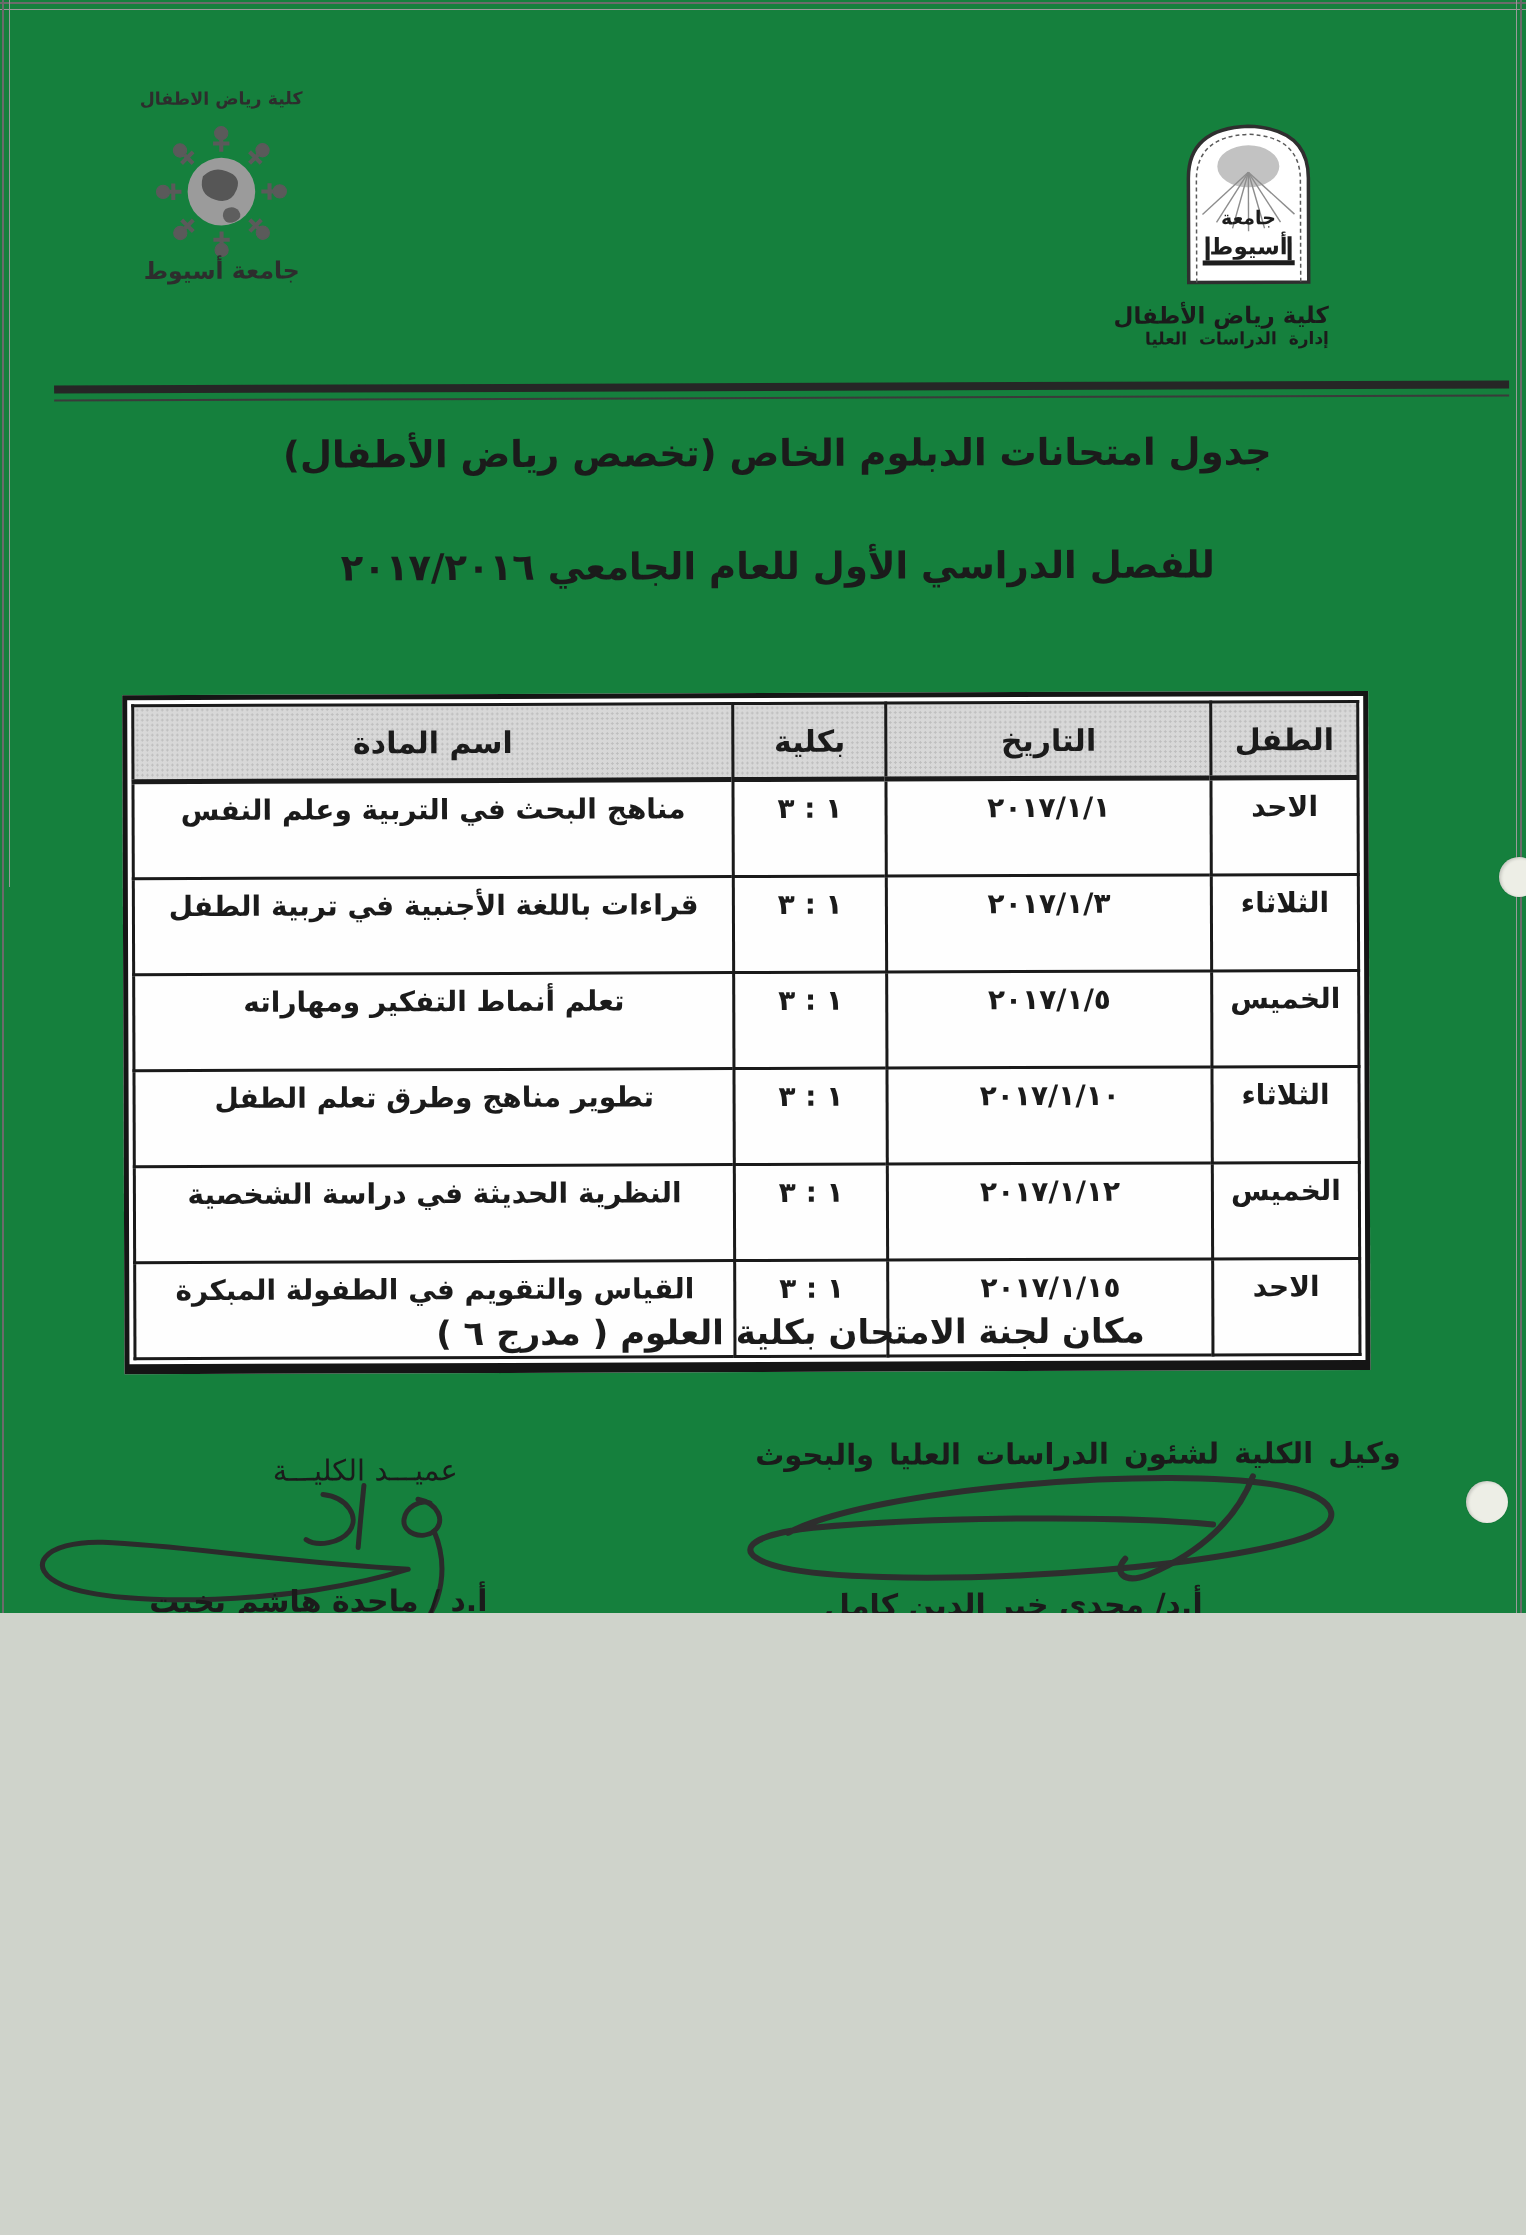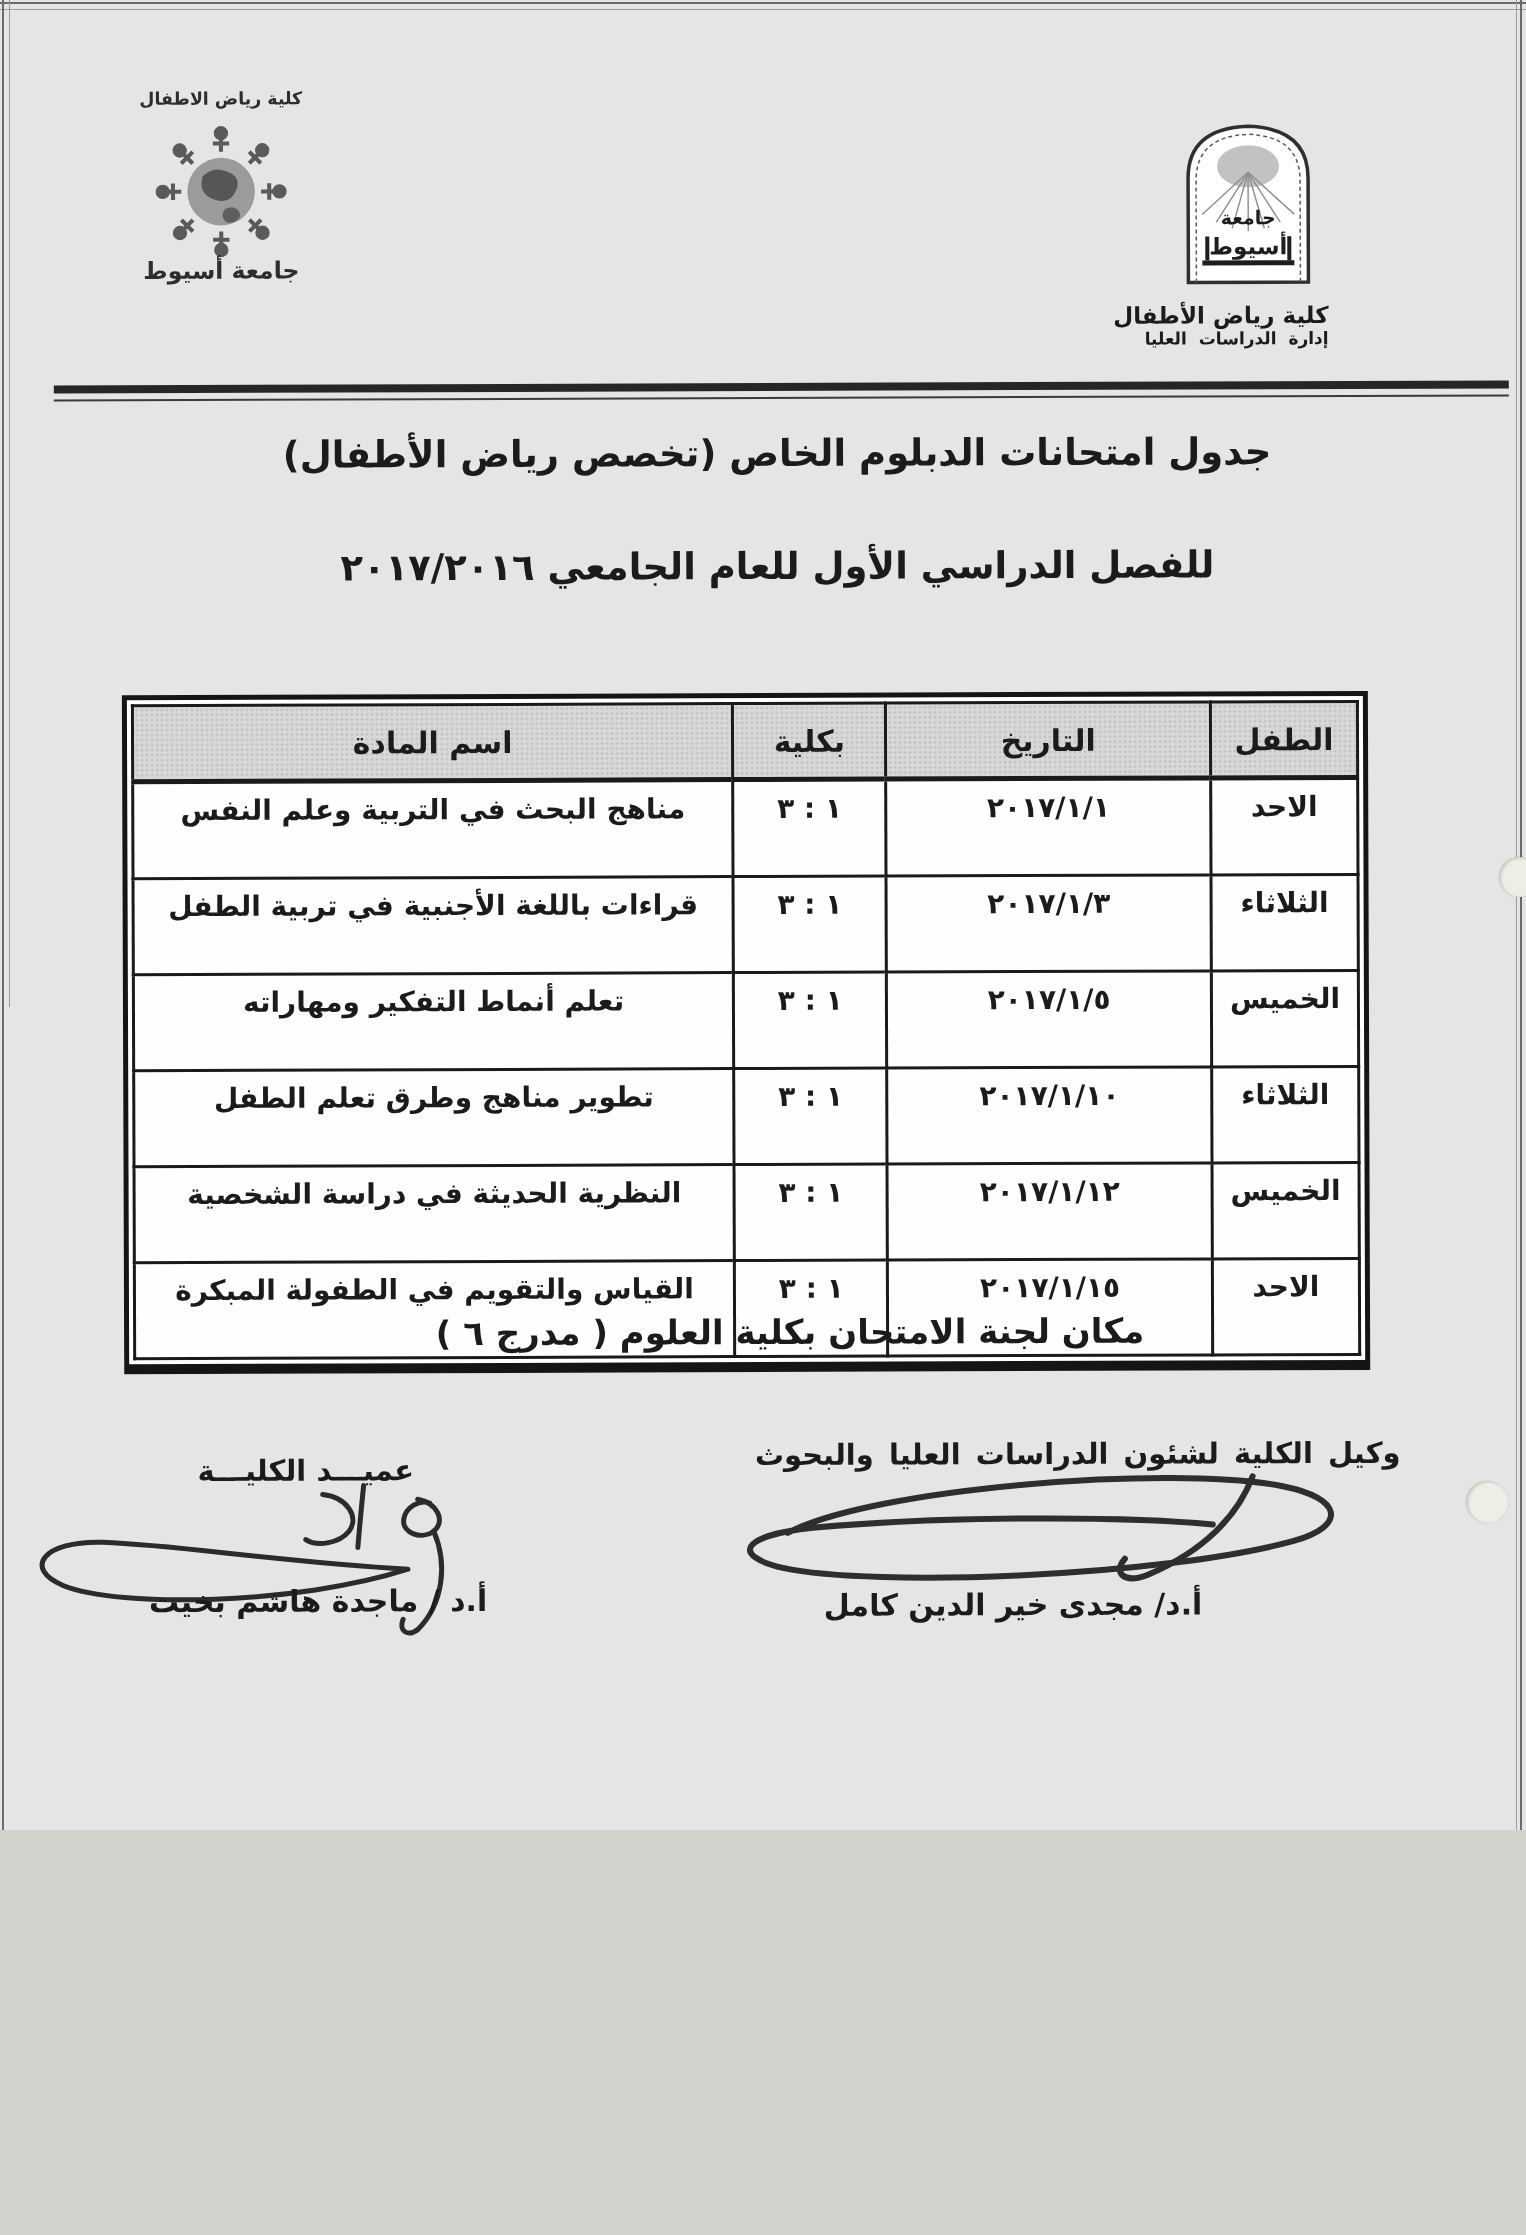--- a/index.html
+++ b/index.html
@@ -1,19 +1,19 @@
 <!DOCTYPE html>
 <html lang="ar" dir="rtl"><head>
 <meta charset="utf-8">
 <style>
   html,body{margin:0;padding:0;background:#cfd3cb;}
   .page{
     position:relative;
-    width:1526px;height:1830px;
-    background:#e5e5e5;
+    width:1526px;height:1613px;
+    background:#15803d;
     overflow:hidden;
     font-family:"DejaVu Sans",sans-serif;
     color:#1b1b1b;
     direction:rtl;
   }
   .content{position:absolute;inset:0;transform:rotate(-0.2deg);transform-origin:50% 40%;}
 
   
   .edge{position:absolute;background:#6b6b6b;z-index:5;}
   .edge.light{background:#9a9a9a;}
@@ -53,22 +53,22 @@
   td.c-time{font-size:27px;}
 
   .location-note{position:absolute;top:1312px;left:0;width:100%;text-align:center;
     font-weight:bold;font-size:34px;transform:translateX(25px);white-space:nowrap;}
 
   .sig-title-right{position:absolute;top:1438px;right:128px;font-weight:bold;font-size:29px;
     word-spacing:5px;white-space:nowrap;}
   .sig-name-right{position:absolute;top:1588px;left:700px;width:620px;text-align:center;
     font-weight:bold;font-size:30px;white-space:nowrap;}
   .sig-svg-right{position:absolute;left:690px;top:1448px;}
-  .sig-title-left{position:absolute;top:1452px;left:195px;width:260px;text-align:left;
-    font-weight:bold;font-size:29px;white-space:nowrap;}
+  .sig-title-left{position:absolute;top:1452px;left:195px;width:260px;text-align:right;
+    font-weight:normal;font-size:29px;white-space:nowrap;}
   .sig-name-left{position:absolute;top:1582px;left:125px;width:380px;text-align:center;
     font-weight:bold;font-size:30px;white-space:nowrap;}
   .sig-svg-left{position:absolute;left:15px;top:1468px;}
 
   svg text{font-family:"DejaVu Sans",sans-serif;}
 </style>
 </head>
 <body>
 
 <div class="page">

